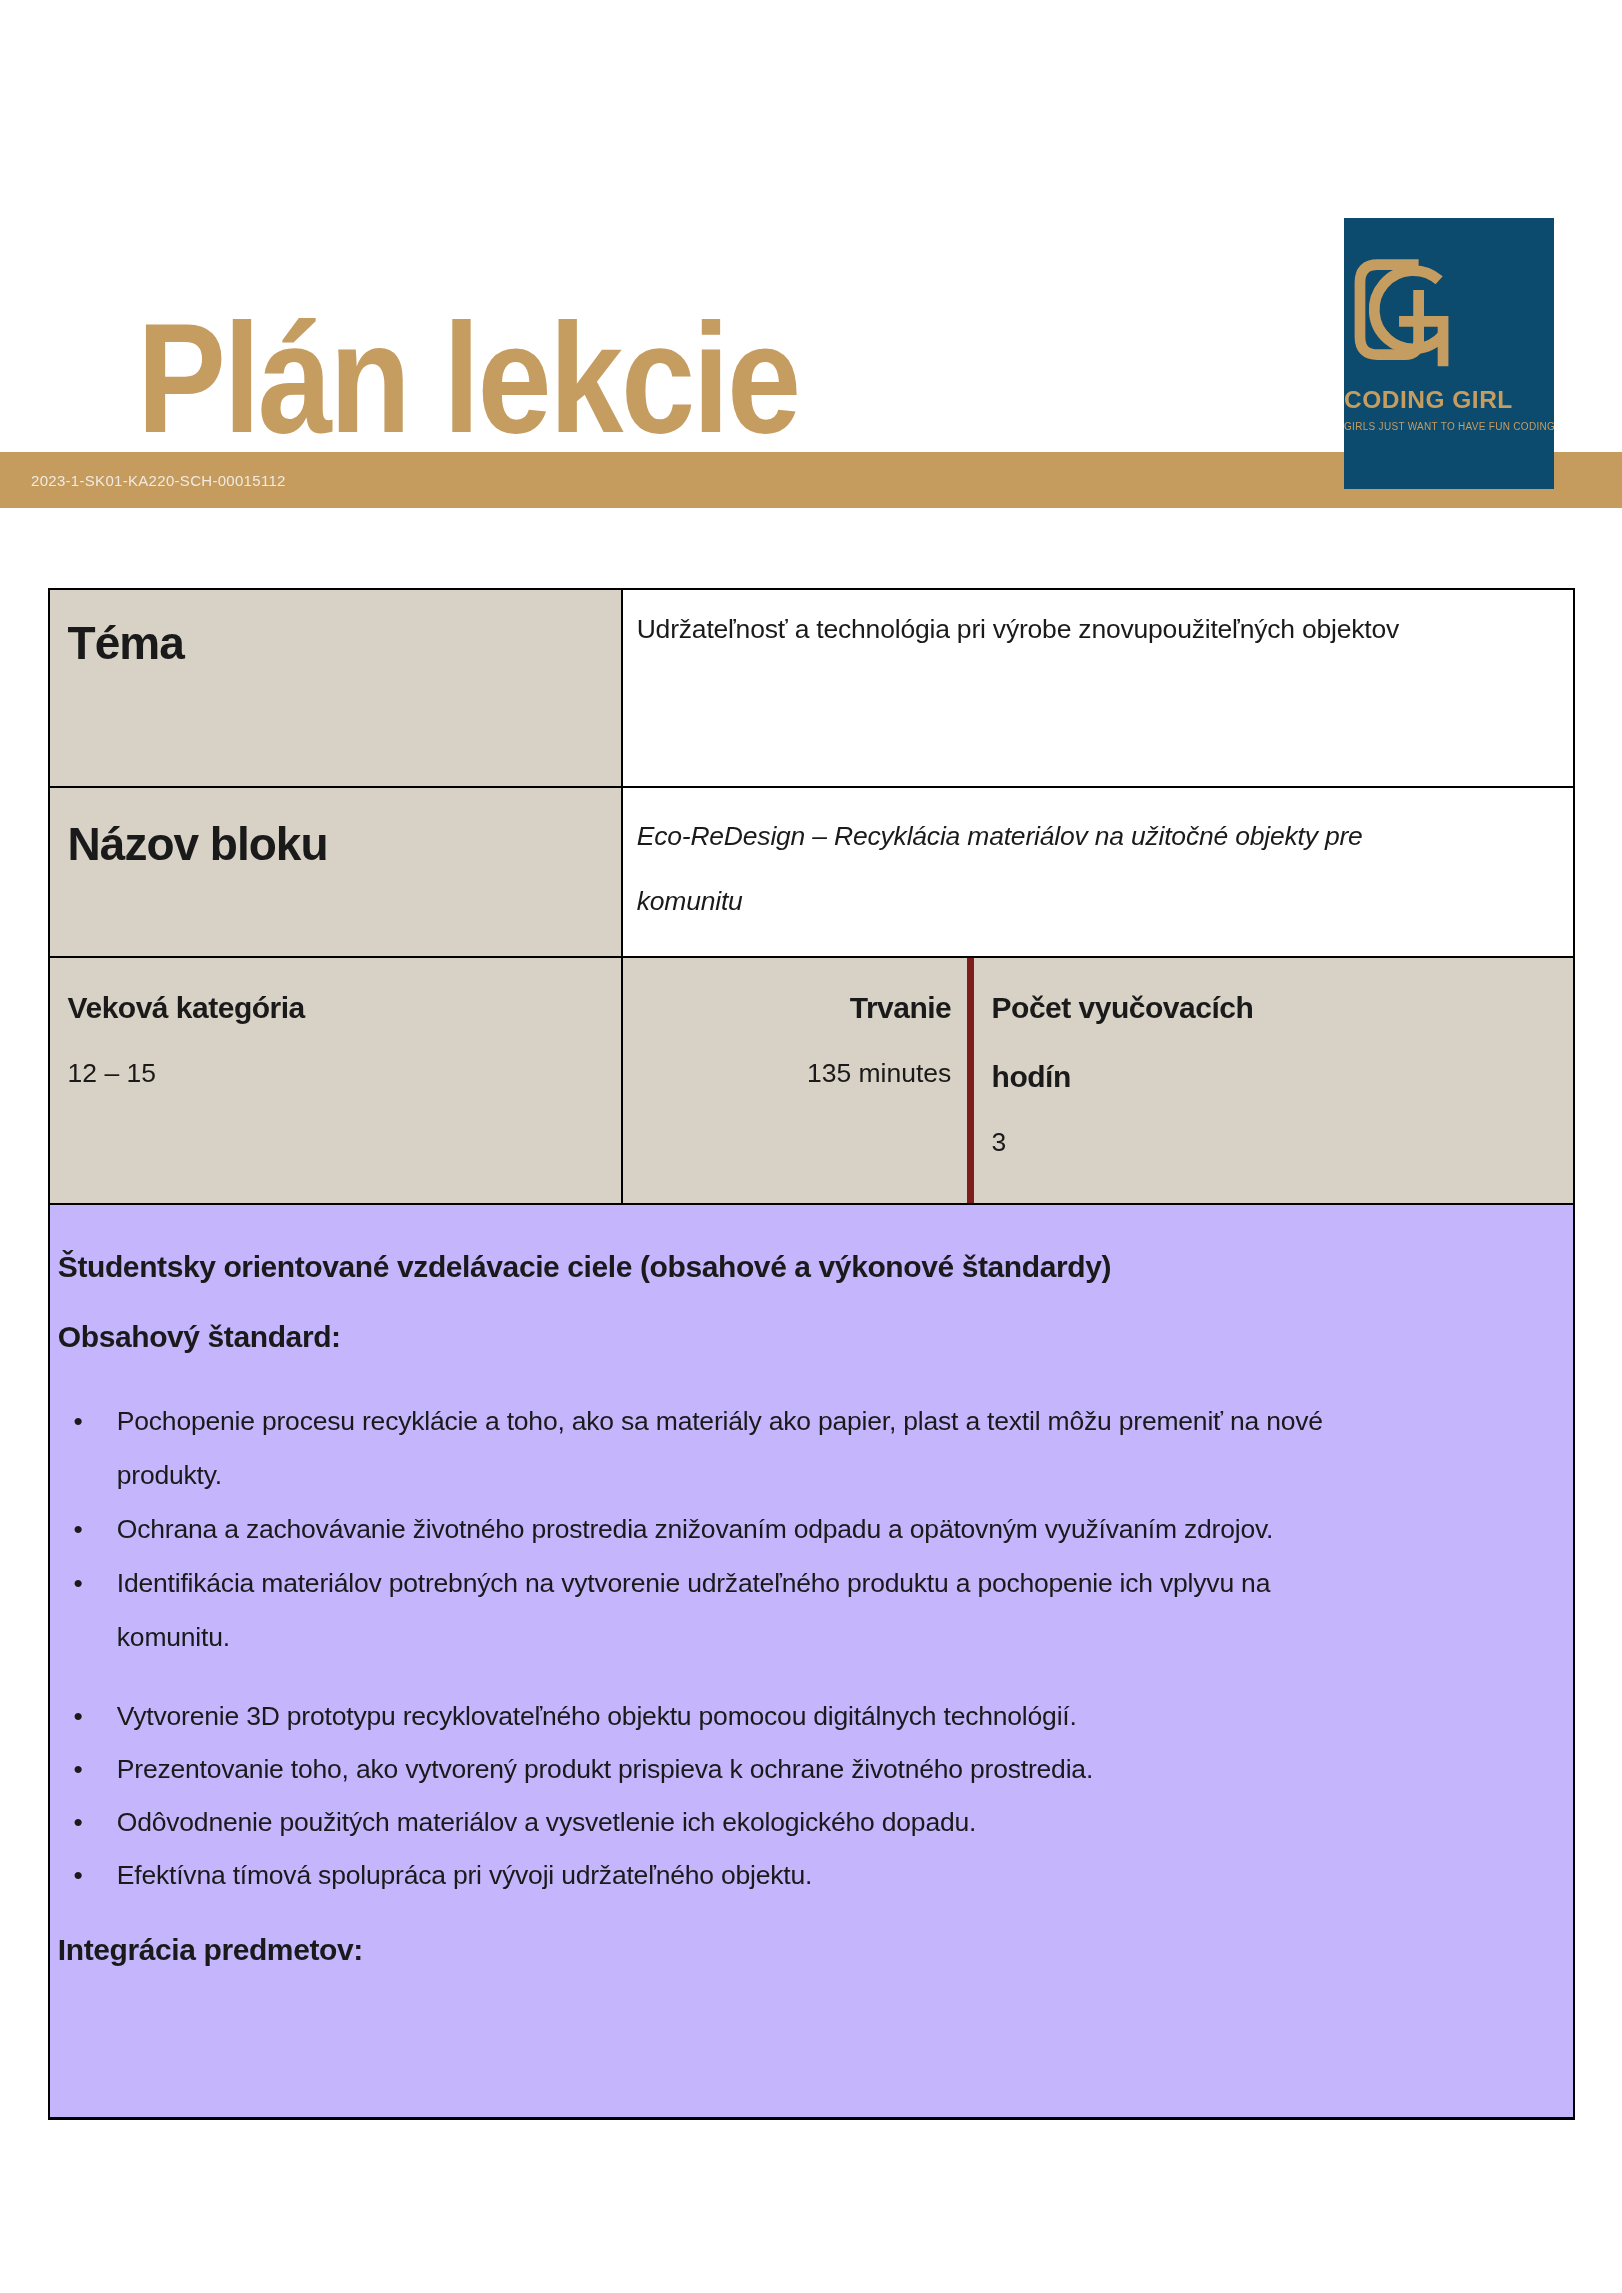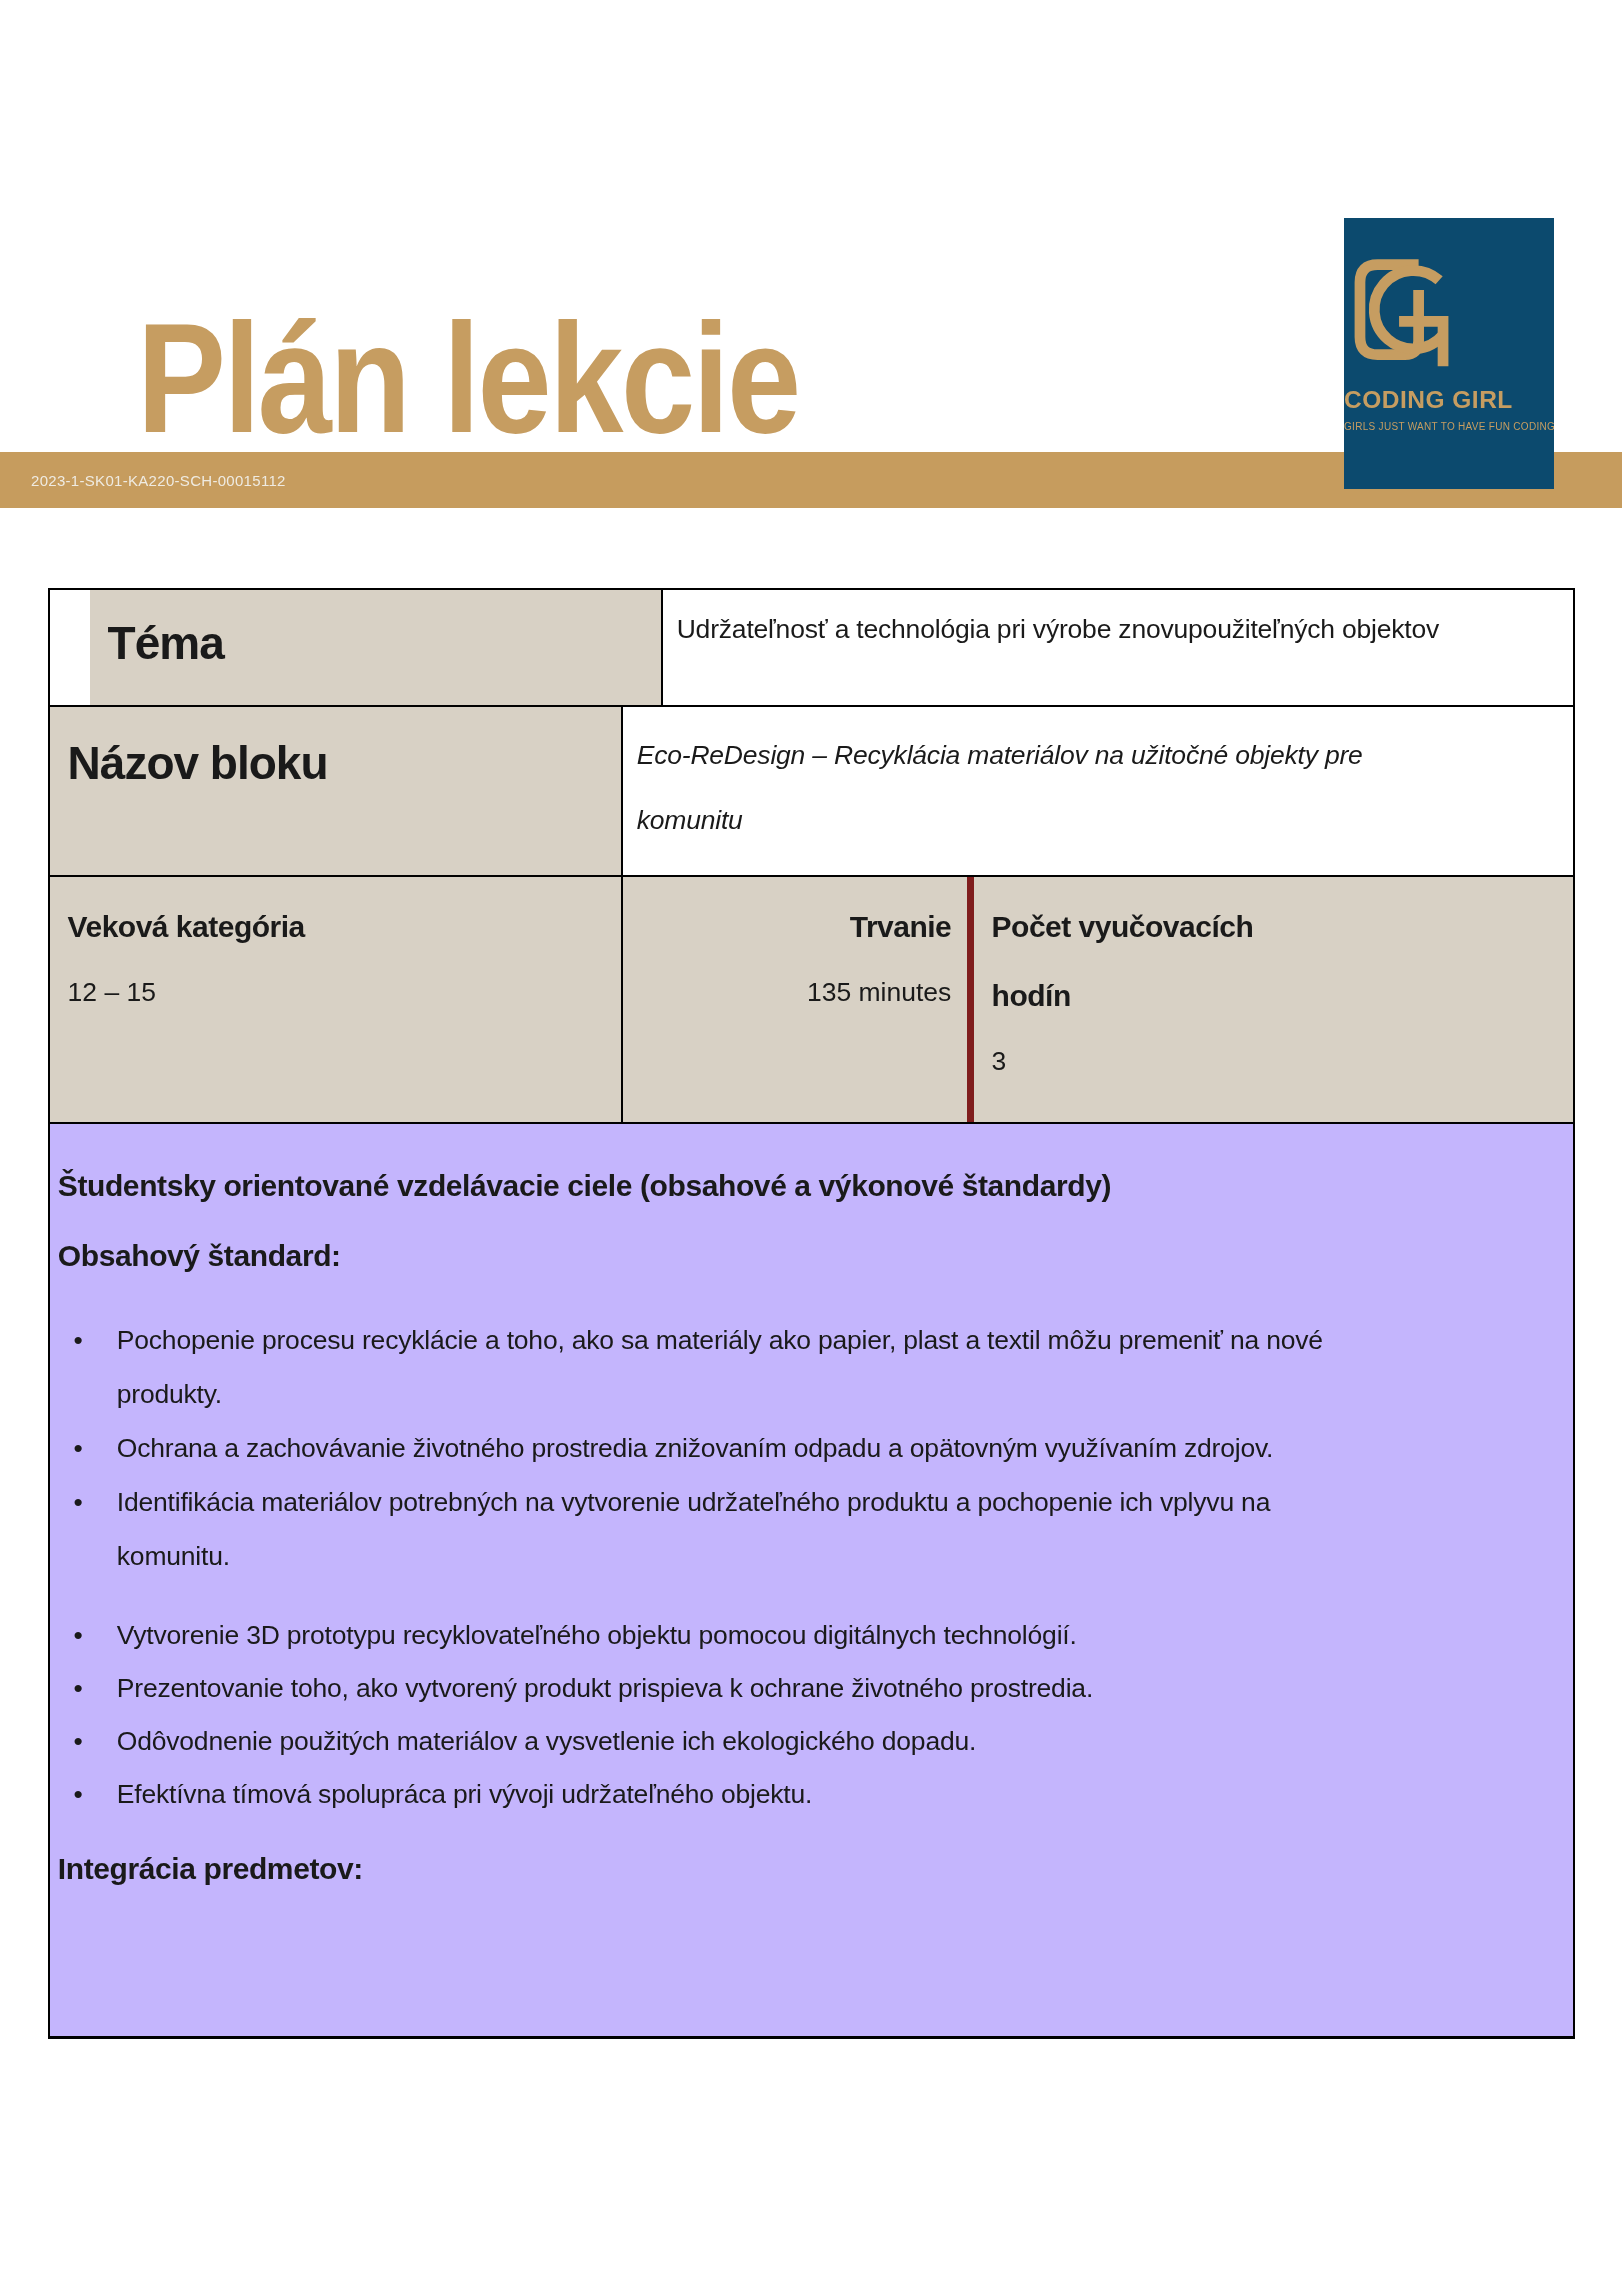--- a/index.html
+++ b/index.html
@@ -103,21 +103,21 @@
   }
   .value-cell {
     flex: 1;
     background: #fff;
     padding: 19.6px 15.7px 0 13.7px;
     font-size: 26.5px;
     line-height: 39px;
     letter-spacing: -0.2px;
   }
 
-  .row-tema  { height: 117px; padding-left: 40px; }
+  .row-tema  { height: 198px; }
   .row-nazov { height: 170px; }
   .row-nazov .label-cell { padding-top: 29px; }
   .row-nazov .value-cell { padding-top: 15.7px; font-style: italic; }
   .row-nazov .value-cell p { max-width: 784px; line-height: 65px; }
 
   .row-info { height: 247px; }
   .info-cell {
     background: #D8D1C5;
     padding: 27.4px 15.7px 0 17.6px;
   }

